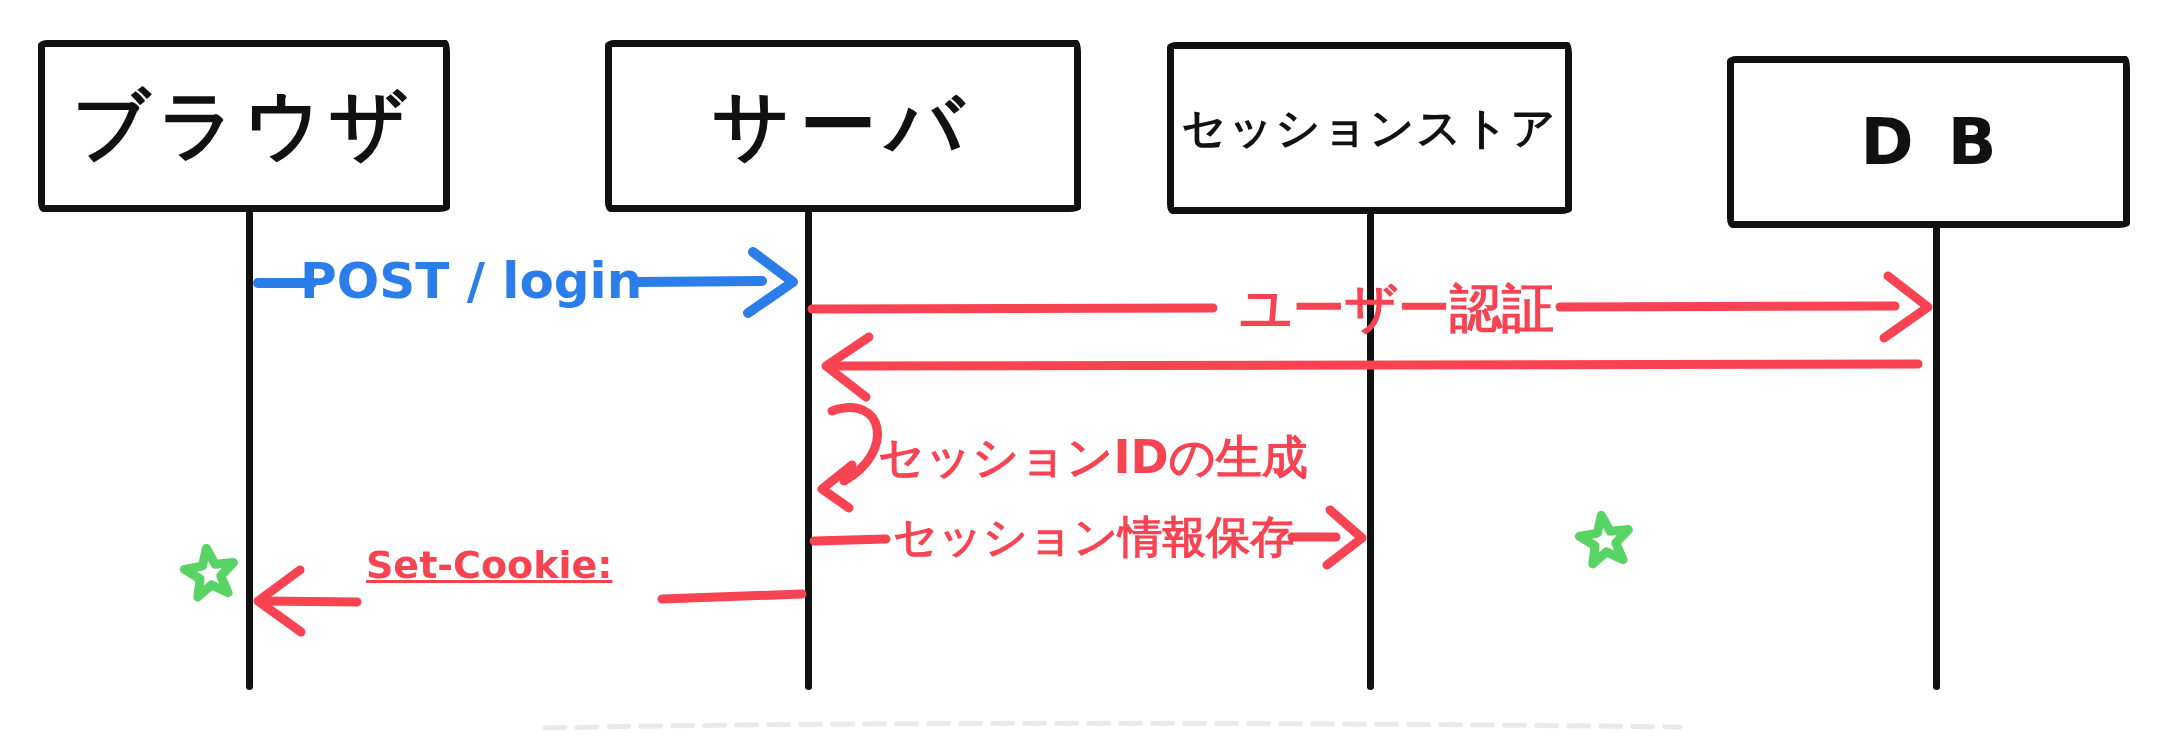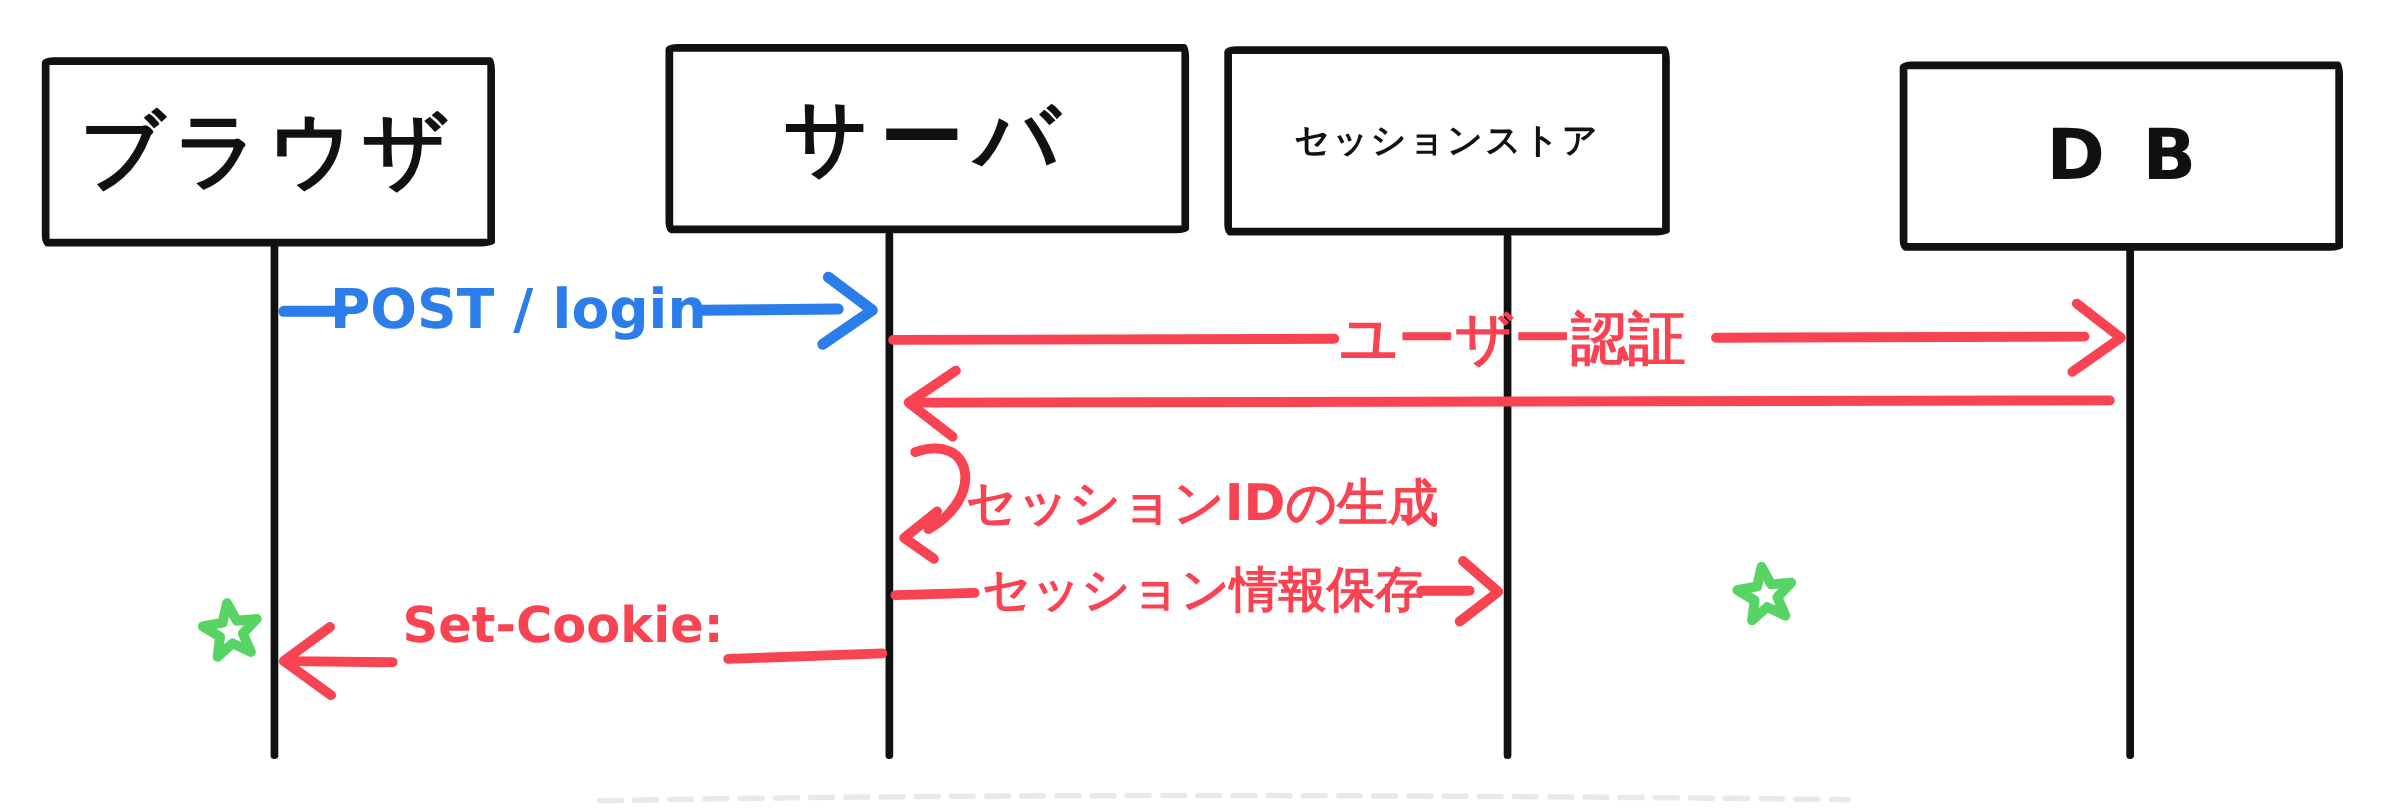--- a/index.html
+++ b/index.html
@@ -16,34 +16,34 @@
   }
   .lifeline {
     position:absolute; width:7px; background:#111111; border-radius:4px; z-index:1;
   }
   .arrows-layer { position:absolute; left:0; top:0; z-index:2; }
   .msg-label {
     position:absolute; font-weight:bold; white-space:nowrap; z-index:4; line-height:1;
   }
   .msg-blue { color:#2b7de9; }
   .msg-red  { color:#f84352; }
-  .center { text-align:left; }
+  .center { text-align:right; }
 </style>
 </head>
 <body>
 
 <div class="stage">
 
-  <div class="actor-box" style="left:38px; top:52px; width:412px; height:172px; font-size:76px; letter-spacing:8px;">
+  <div class="actor-box" style="left:38px; top:40px; width:412px; height:172px; font-size:76px; letter-spacing:8px;">
     <span>ブラウザ</span>
   </div>
   <div class="actor-box" style="left:605px; top:40px; width:476px; height:172px; font-size:76px; letter-spacing:10px;">
     <span>サーバ</span>
   </div>
-  <div class="actor-box" style="left:1113px; top:42px; width:405px; height:172px; font-size:32px; letter-spacing:2px;">
+  <div class="actor-box" style="left:1167px; top:42px; width:405px; height:172px; font-size:44px; letter-spacing:2px;">
     <span>セッションストア</span>
   </div>
   <div class="actor-box" style="left:1727px; top:40px; width:403px; height:172px; font-size:64px; letter-spacing:34px; padding-left:34px;margin-top:16px;">
     <span>DB</span>
   </div>
 
   <div class="lifeline" style="left:246px;  top:210px; height:480px;"></div>
   <div class="lifeline" style="left:805px;  top:210px; height:480px;"></div>
   <div class="lifeline" style="left:1367px; top:212px; height:478px;"></div>
   <div class="lifeline" style="left:1933px; top:210px; height:480px;"></div>
@@ -85,15 +85,15 @@
   </svg>
 
   <div class="msg-label msg-blue center" style="left:300px; top:256px; width:330px; font-size:50px;">POST / login</div>
 
   <div class="msg-label msg-red center" style="left:1218px; top:282px; width:336px; font-size:52px;">ユーザー認証</div>
 
   <div class="msg-label msg-red center" style="left:878px; top:434px; width:410px; font-size:46px;">セッションIDの生成</div>
 
   <div class="msg-label msg-red center" style="left:893px; top:515px; width:395px; font-size:44px;">セッション情報保存</div>
 
-  <div class="msg-label msg-red" style="left:366px; top:546px; font-size:45px;">Set-Cookie:</div>
+  <div class="msg-label msg-red" style="left:366px; top:546px; font-size:38px;text-decoration:underline;">Set-Cookie:</div>
 
 </div>
 
 </body></html>

